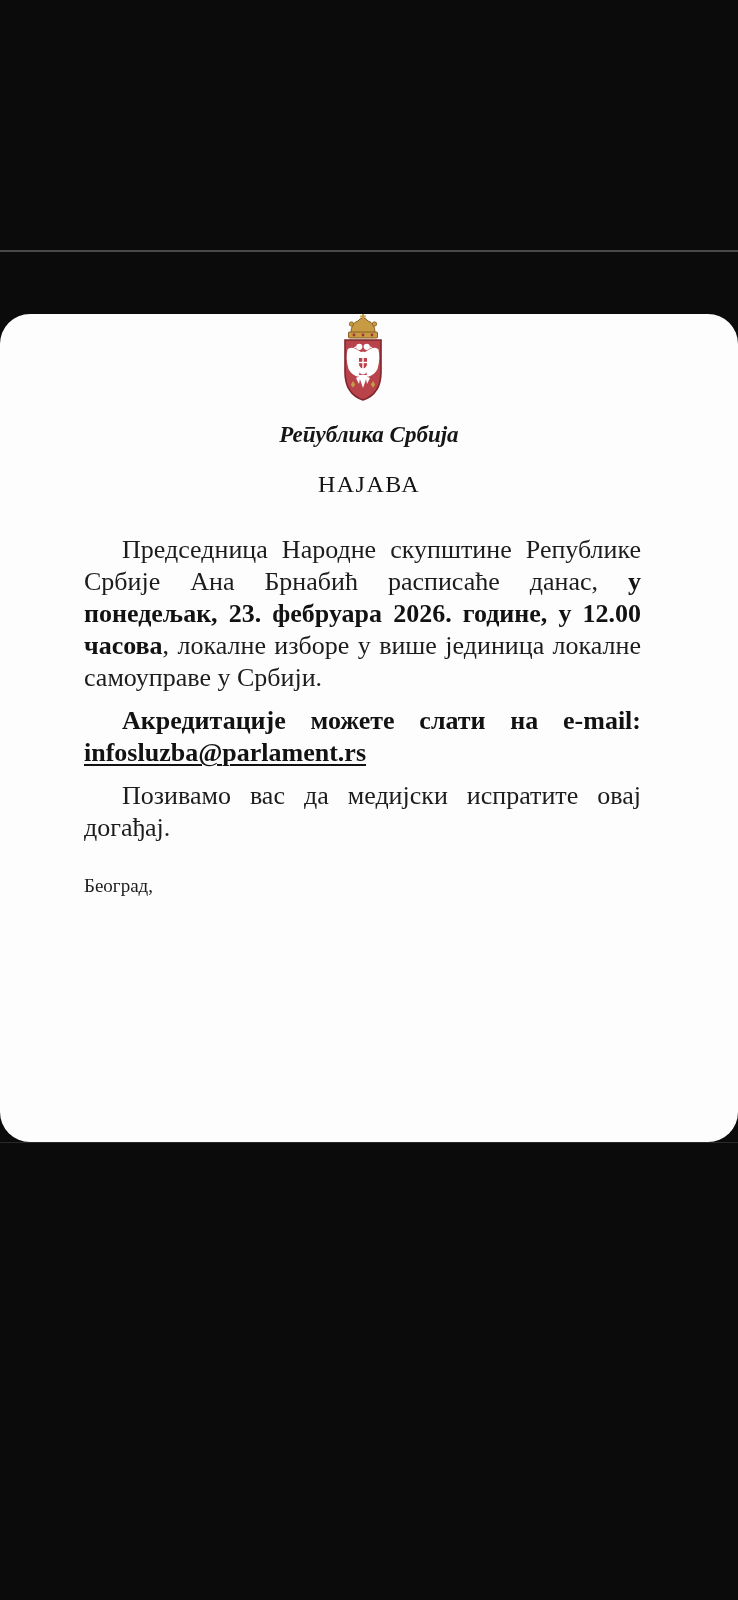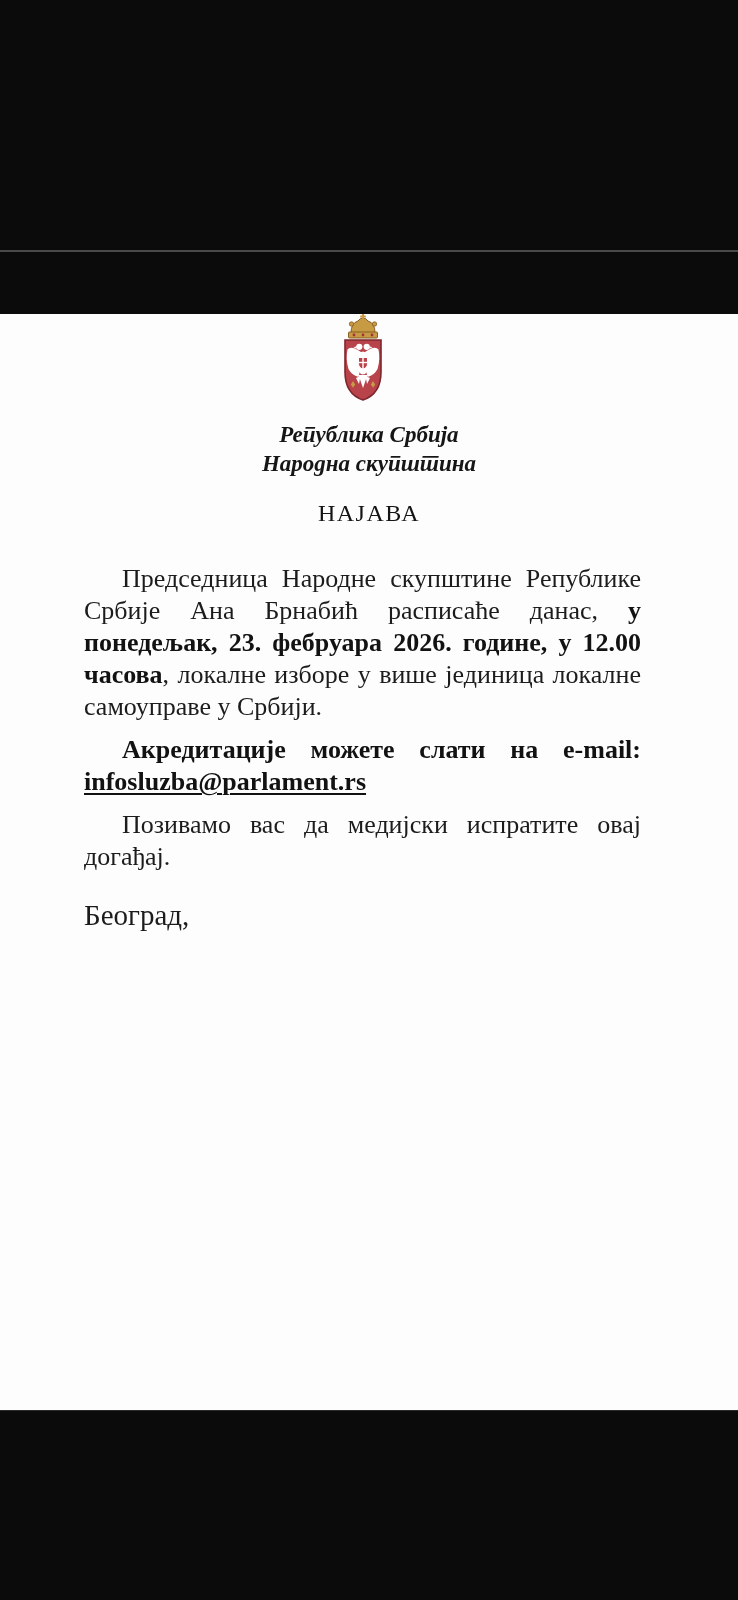--- a/index.html
+++ b/index.html
@@ -17,25 +17,26 @@
     font-family: "Liberation Serif", "DejaVu Serif", serif;
   }
   .bar {
     width: 738px;
     background: #0b0b0b;
   }
   .bar.top { height: 250px; border-bottom: 2px solid #4a4a4a; }
   .bar.bottom { height: 251px; border-top: 1px solid #2a2a2a; }
   .paper {
     width: 738px;
-    height: 1096px;
+    height: 828px;
     background: #fdfdfd;
     box-sizing: border-box;
     padding: 0 97px 0 84px;
     color: #1c1c1c;
+    border-radius: 30px;
   }
   .arms {
     width: 90px;
     height: 100px;
     margin: 62px auto 6px auto;
     display: block;
   }
   .letterhead {
     text-align: center;
     font-weight: bold;
@@ -64,21 +65,21 @@
     font-size: 26px;
     line-height: 32px;
     text-align: justify;
     text-indent: 38px;
     color: #1c1c1c;
   }
   .paras p span.b { font-weight: bold; color: #121212; }
   .paras p span.u { text-decoration: underline; text-decoration-thickness: 2px; text-underline-offset: 3px; }
   .footer-block {
     margin-top: 26px;
-    font-size: 29px;
+    font-size: 19px;
     line-height: 32px;
     color: #1c1c1c;
   }
   .footer-block .place { margin: 0 0 13px 0; }
   .footer-block .date { margin: 0; }
 </style>
 </head>
 <body>
 
 <div class="stage">
@@ -122,21 +123,20 @@
 
       <g>
         <path d="M40.5 43.5 h9 v6 q0 4.4 -4.5 5.6 q-4.5 -1.2 -4.5 -5.6 z" fill="#b8434a" stroke="#ffffff" stroke-width="1"></path>
         <path d="M45 43.5 V55" stroke="#ffffff" stroke-width="1.4"></path>
         <path d="M40.5 48.5 H49.5" stroke="#ffffff" stroke-width="1.4"></path>
       </g>
     </svg>
 
     <div class="letterhead">
       <div>Република Србија</div>
-      <div>Народна скупштина</div>
     </div>
 
     <div class="doc-title">НАЈАВА</div>
 
     <div class="paras">
         <p><span>Председница Народне скупштине Републике Србије Ана Брнабић расписаће данас, </span><span class="b">у понедељак, 23. фебруара 2026. године, у 12.00 часова</span><span>, локалне изборе у више јединица локалне самоуправе у Србији.</span></p>
         <p><span class="b">Акредитације можете слати на e-mail: </span><span class="b u">infosluzba@parlament.rs</span></p>
         <p><span>Позивамо вас да медијски испратите овај догађај.</span></p>
       </div>
 

